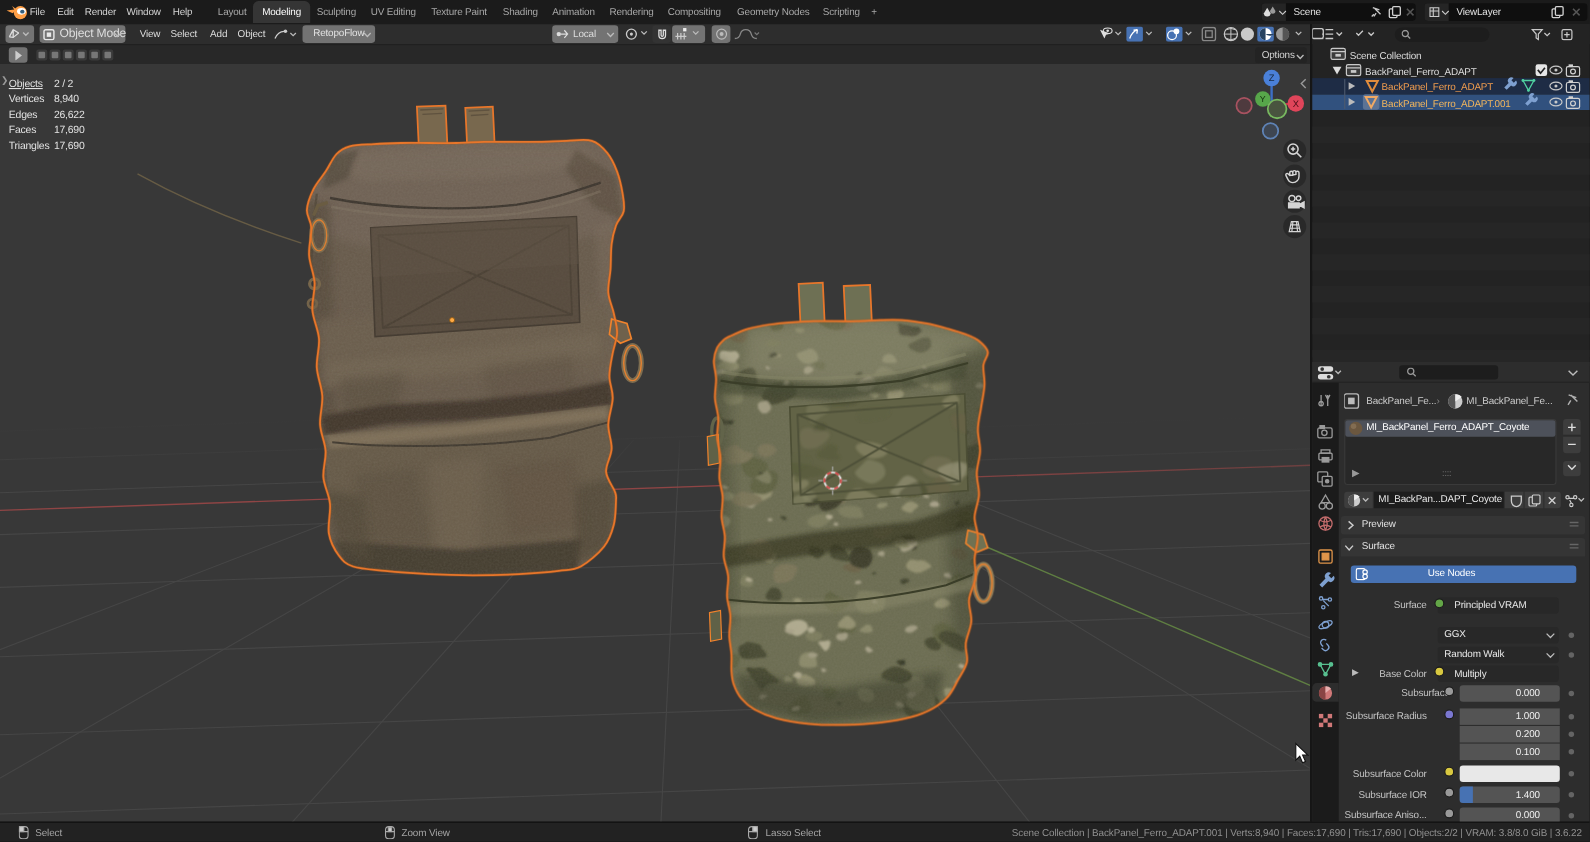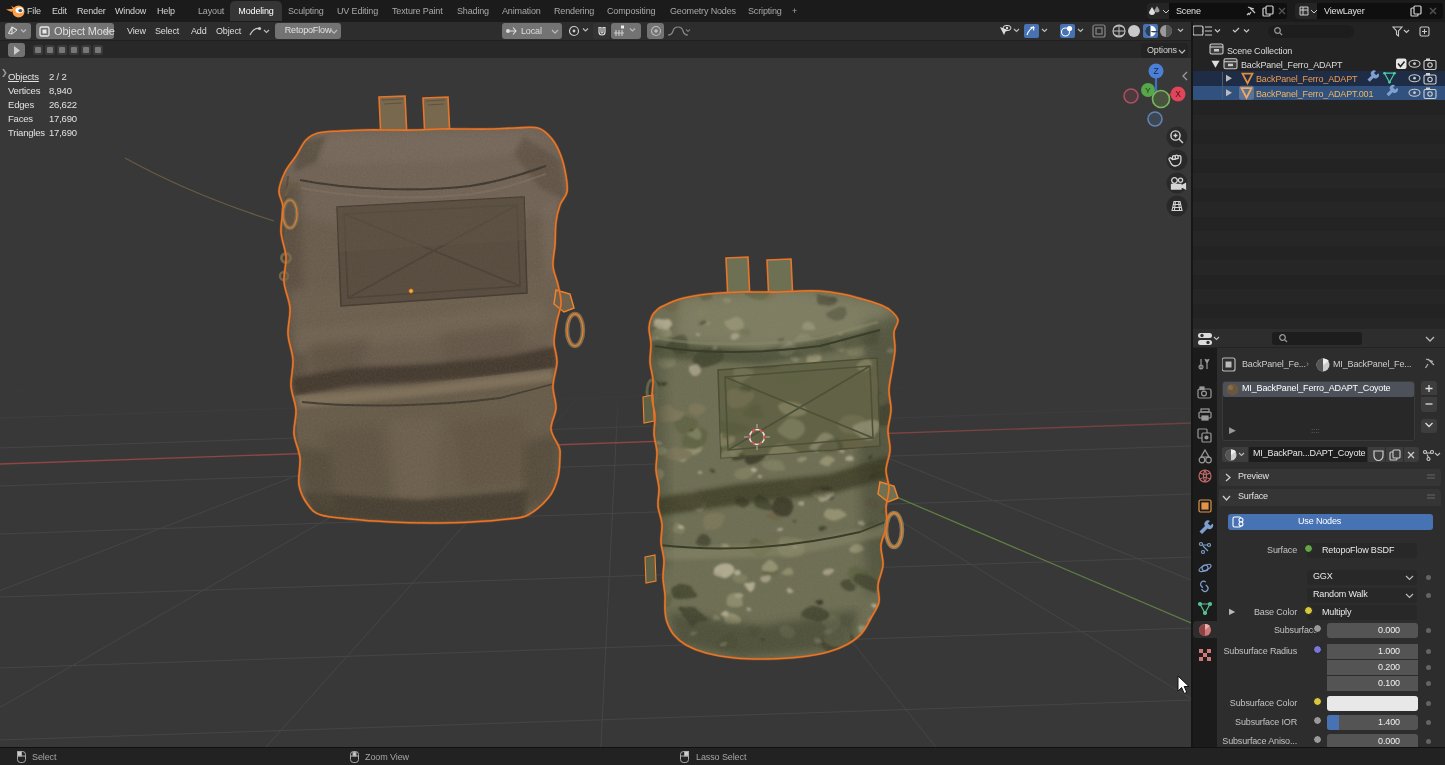--- a/index.html
+++ b/index.html
@@ -882,21 +882,21 @@
 <div class="abs" style="left:35px;top:185px;width:205px;height:16px;background:#4772b3;border-radius:3px;"></div>
 <div class="ptext" style="left:105px;top:187px;color:#fff">Use Nodes</div>
 <svg class="abs" style="left:39px;top:187px" width="13" height="12" viewBox="0 0 13 12">
         <rect x="1" y="1" width="8" height="10" rx="1.5" fill="none" stroke="#fff" stroke-width="1.1"></rect>
         <circle cx="9" cy="4" r="2" fill="#4772b3" stroke="#fff" stroke-width="1.1"></circle>
         <circle cx="9" cy="8" r="2" fill="#4772b3" stroke="#fff" stroke-width="1.1"></circle>
       </svg>
 <div class="plabel" style="left:0px;top:216px;width:104px;">Surface</div>
 <div class="field" style="left:114px;top:214px;width:110px;height:15px;background:#282828;"></div>
 <div class="socket" style="left:111px;top:215px;background:#63a647;"></div>
-<div class="ptext" style="left:129px;top:216px;color:#e8e8e8">RetopoFlow BSDF</div>
+<div class="ptext" style="left:129px;top:216px;color:#e8e8e8">Principled VRAM</div>
 <div class="field" style="left:114px;top:241px;width:110px;height:15px;background:#282828;"></div>
 <div class="ptext" style="left:120px;top:242px;color:#e8e8e8">GGX</div>
 <svg class="abs" style="left:212px;top:246px" width="9" height="7" viewBox="0 0 9 7">
         <path d="M1,1 l3.5,3.5 3.5,-3.5" stroke="#bbb" fill="none" stroke-width="1.2"></path>
       </svg>
 <div class="dot" style="left:233px;top:246px;"></div>
 <div class="field" style="left:114px;top:259px;width:110px;height:15px;background:#282828;"></div>
 <div class="ptext" style="left:120px;top:260px;color:#e8e8e8">Random Walk</div>
 <svg class="abs" style="left:212px;top:264px" width="9" height="7" viewBox="0 0 9 7">
         <path d="M1,1 l3.5,3.5 3.5,-3.5" stroke="#bbb" fill="none" stroke-width="1.2"></path>
@@ -944,12 +944,13 @@
         <path d="M333.5,5 h8 M337.5,0.5 v4.5"></path>
         <rect x="336" y="1.5" width="3" height="3.5" fill="#ccc"></rect>
 <rect x="663.5" y="0.5" width="8" height="11" rx="3"></rect>
         <path d="M663.5,5 h8 M667.5,0.5 v4.5"></path>
         <rect x="667.5" y="0.5" width="4" height="4.5" fill="#ccc"></rect>
 </g>
     </svg>
 <div class="sbtext" style="left:32px;">Select</div>
 <div class="sbtext" style="left:365px;">Zoom View</div>
 <div class="sbtext" style="left:696px;">Lasso Select</div>
+<div class="sbtext" style="right:7px;color:#909090">Scene Collection | BackPanel_Ferro_ADAPT.001 | Verts:8,940 | Faces:17,690 | Tris:17,690 | Objects:2/2 | VRAM: 3.8/8.0 GiB | 3.6.22</div>
 </div>
 </body></html>

